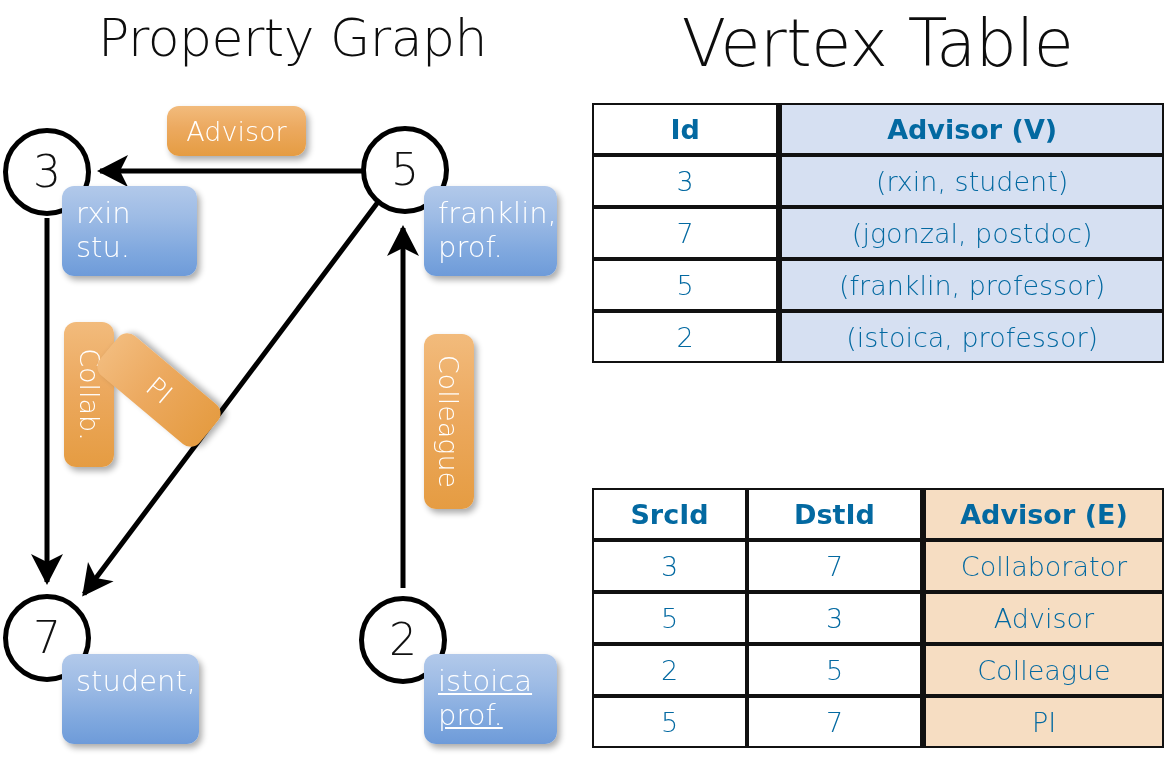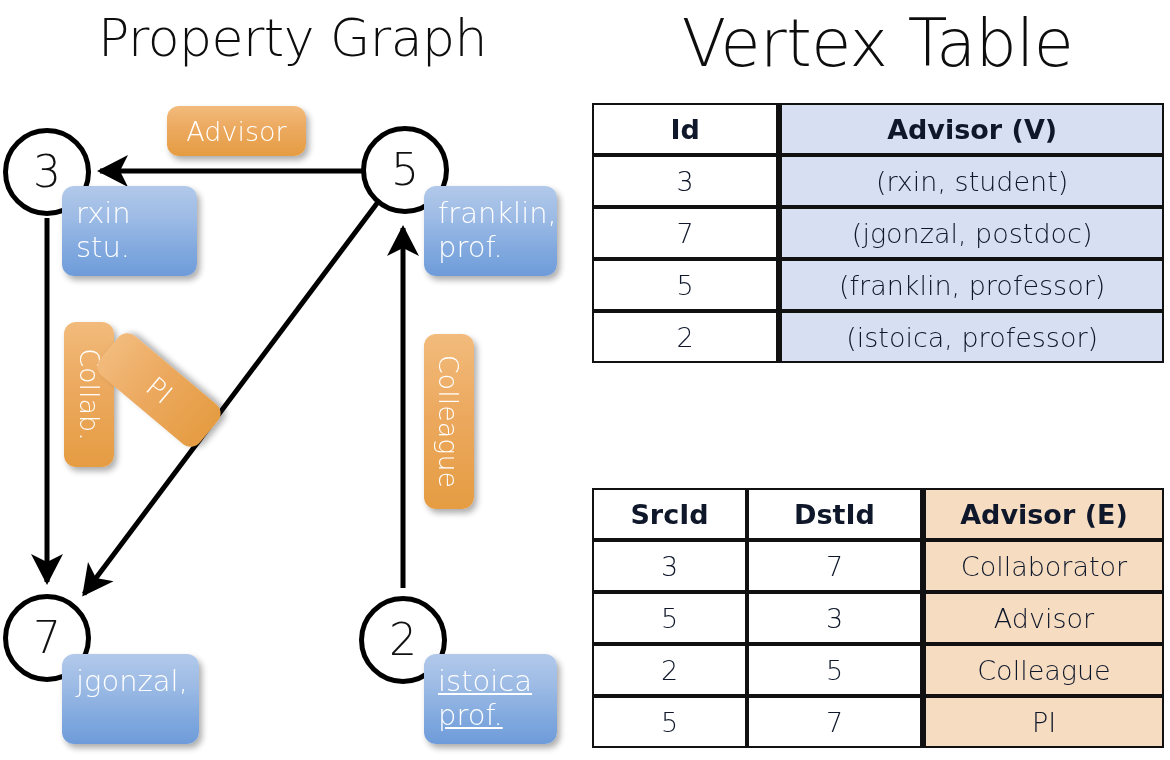--- a/index.html
+++ b/index.html
@@ -78,21 +78,21 @@
   }
   .lbl{display:block;}
 
   
   .tbl{position:absolute;border-collapse:separate;border-spacing:0;}
   .tbl td,.tbl th{
     border:2px solid #111;
     font-family:"DejaVu Sans",sans-serif;
     font-weight:300;
     font-size:27px;
-    color:#0f172a;
+    color:#0369a1;
     text-align:center;
     padding:8px;
     height:52px;
     box-sizing:border-box;
   }
   .tbl th{font-weight:700;}
 
   #vertex-table{left:592px;top:103px;width:572px;}
   #vertex-table .c-id{width:185px;background:#fff;}
   #vertex-table .c-prop{width:383px;background:#d6e0f2;border-left-width:4px;}
@@ -136,21 +136,21 @@
       <span>rxin</span>
       <span>stu.</span>
     </div>
 
     <div class="pbox" style="left:424px;top:186px;width:133px;height:90px;">
       <span>franklin,</span>
       <span>prof.</span>
     </div>
 
     <div class="pbox" style="left:62px;top:654px;width:137px;height:90px;">
-      <span>jgonzal,</span>
+      <span>student,</span>
     </div>
 
     <div class="pbox" style="left:424px;top:654px;width:133px;height:90px;text-decoration:underline;">
       <span>istoica</span>
       <span>prof.</span>
     </div>
 
     <div class="ebox" style="left:167px;top:106px;width:139px;height:50px;">
       <span class="lbl">Advisor</span>
     </div>

